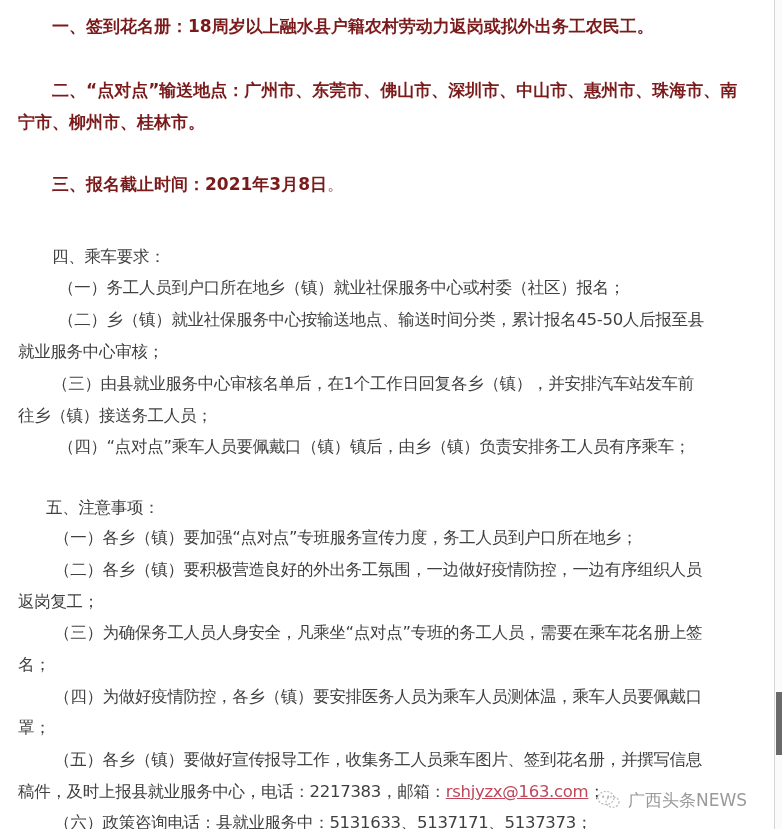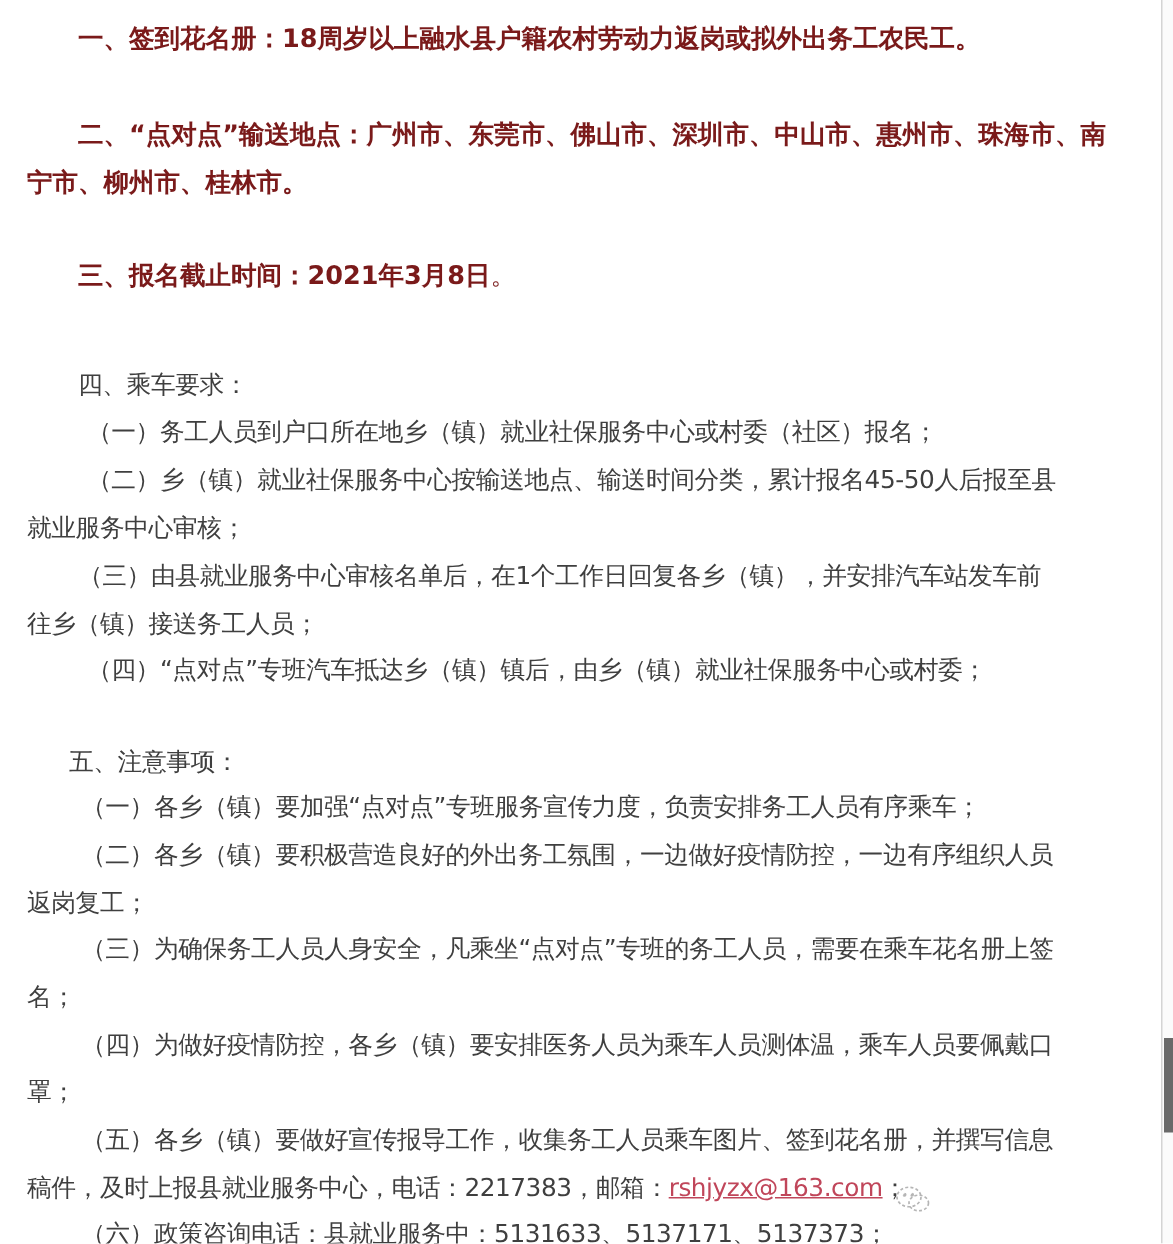--- a/index.html
+++ b/index.html
@@ -44,39 +44,40 @@
   <div class="line heading" style="top:110px;left:0;">宁市、柳州市、桂林市。</div>
 
   <div class="line heading" style="top:172px;left:34px;"><span>三、报名截止时间：2021年3月8日</span><span class="period-light">。</span></div>
 
   <div class="line body-text" style="top:233px;left:34px;">四、乘车要求：</div>
   <div class="line body-text" style="top:264px;left:40px;">（一）务工人员到户口所在地乡（镇）就业社保服务中心或村委（社区）报名；</div>
   <div class="line body-text" style="top:296px;left:40px;">（二）乡（镇）就业社保服务中心按输送地点、输送时间分类，累计报名45-50人后报至县</div>
   <div class="line body-text" style="top:328px;left:0;">就业服务中心审核；</div>
   <div class="line body-text" style="top:360px;left:34px;">（三）由县就业服务中心审核名单后，在1个工作日回复各乡（镇），并安排汽车站发车前</div>
   <div class="line body-text" style="top:392px;left:0;">往乡（镇）接送务工人员；</div>
-  <div class="line body-text" style="top:423px;left:40px;">（四）“点对点”专班汽车抵达乡（镇）镇后，由乡（镇）就业社保服务中心或村委；</div>
+  <div class="line body-text" style="top:423px;left:40px;">（四）“点对点”乘车人员要佩戴口（镇）镇后，由乡（镇）负责安排务工人员有序乘车；</div>
 
   <div class="line body-text" style="top:484px;left:28px;">五、注意事项：</div>
-  <div class="line body-text" style="top:514px;left:36px;">（一）各乡（镇）要加强“点对点”专班服务宣传力度，负责安排务工人员有序乘车；</div>
+  <div class="line body-text" style="top:514px;left:36px;">（一）各乡（镇）要加强“点对点”专班服务宣传力度，务工人员到户口所在地乡；</div>
   <div class="line body-text" style="top:546px;left:36px;">（二）各乡（镇）要积极营造良好的外出务工氛围，一边做好疫情防控，一边有序组织人员</div>
   <div class="line body-text" style="top:578px;left:0;">返岗复工；</div>
   <div class="line body-text" style="top:609px;left:36px;">（三）为确保务工人员人身安全，凡乘坐“点对点”专班的务工人员，需要在乘车花名册上签</div>
   <div class="line body-text" style="top:641px;left:0;">名；</div>
   <div class="line body-text" style="top:673px;left:36px;">（四）为做好疫情防控，各乡（镇）要安排医务人员为乘车人员测体温，乘车人员要佩戴口</div>
   <div class="line body-text" style="top:704px;left:0;">罩；</div>
   <div class="line body-text" style="top:736px;left:36px;">（五）各乡（镇）要做好宣传报导工作，收集务工人员乘车图片、签到花名册，并撰写信息</div>
   <div class="line body-text" style="top:768px;left:0;"><span>稿件，及时上报县就业服务中心，电话：2217383，邮箱：</span><a class="email">rshjyzx@163.com</a><span>；</span></div>
   <div class="line body-text" style="top:799px;left:36px;">（六）政策咨询电话：县就业服务中：5131633、5137171、5137373；</div>
   <div class="line body-text" style="top:827px;left:36px;">（七）乡镇就业社保服务中心报名电话</div>
 </div>
 
 <div class="watermark">
   <svg viewBox="0 0 26 22" fill="none" stroke="#b5b5b5" stroke-width="1.1" stroke-dasharray="2 1.5">
     <ellipse cx="10" cy="9" rx="8" ry="6.5"></ellipse>
     <ellipse cx="16.5" cy="13" rx="6.5" ry="5.2"></ellipse>
     <circle cx="7" cy="7.5" r="0.8" fill="#b5b5b5"></circle>
     <circle cx="12" cy="7.5" r="0.8" fill="#b5b5b5"></circle>
   </svg>
+  <span>广西头条NEWS</span>
 </div>
 
 <div class="scroll-track"></div>
 <div class="scroll-thumb"></div>
 
 </body></html>

